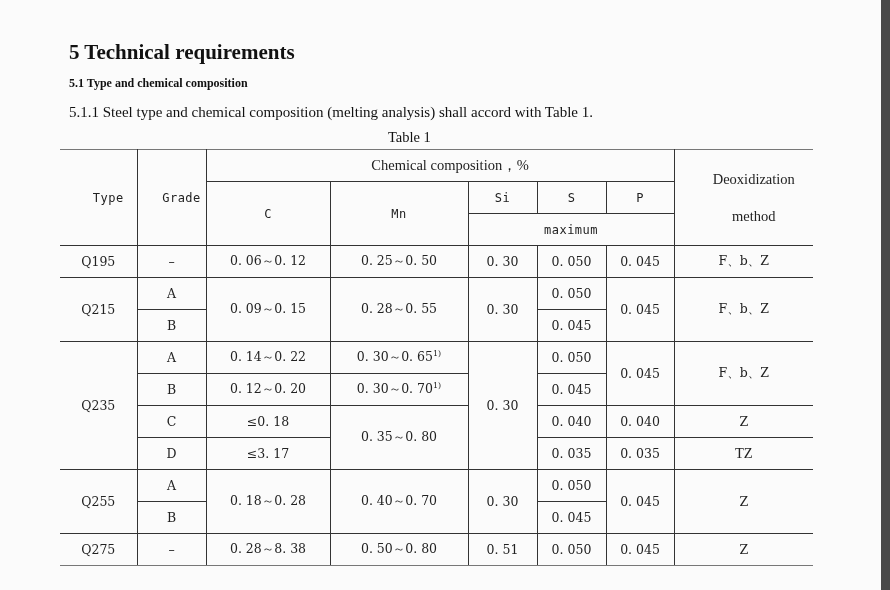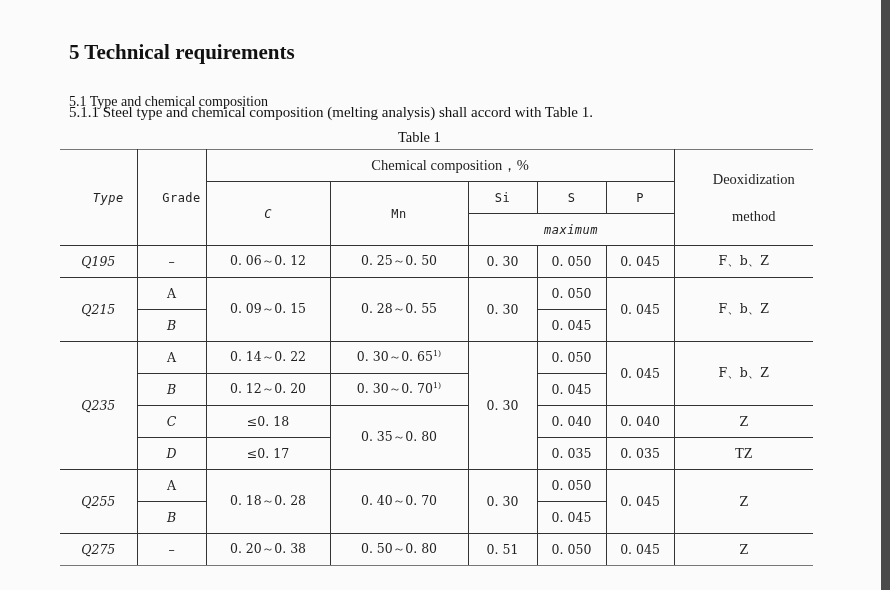--- a/index.html
+++ b/index.html
@@ -5,42 +5,42 @@
     html, body { margin: 0; padding: 0; }
     body {
       width: 890px; height: 590px; overflow: hidden;
       background: #fbfbfb; position: relative;
       font-family: "Liberation Serif", "DejaVu Serif", serif;
       color: #111;
     }
     .page { position: absolute; left: 0; top: 0; width: 696px; height: 590px; background: #fbfbfb; }
     .scrollbar { position: absolute; left: 881px; top: 0; width: 9px; height: 590px; background: #4a4a4a; }
     .h1 { position: absolute; left: 69px; top: 40px; font-size: 21px; font-weight: bold; white-space: nowrap; }
-    .h2 { position: absolute; left: 69px; top: 94px; font-size: 14px; font-weight: normal; white-space: nowrap; }
+    .h2 { position: absolute; left: 69px; top: 76px; font-size: 12px; font-weight: bold; white-space: nowrap; }
     .para { position: absolute; left: 69px; top: 104px; font-size: 15px; white-space: nowrap; }
-    .caption { position: absolute; left: 398px; top: 129px; font-size: 14.5px; white-space: nowrap; }
+    .caption { position: absolute; left: 388px; top: 129px; font-size: 14.5px; white-space: nowrap; }
 
     table.spec {
       position: absolute; left: 60px; top: 149px;
       width: 753px;
       border-collapse: collapse;
       table-layout: fixed;
       font-size: 13.5px;
     }
     table.spec td {
       border: 1px solid #333;
       text-align: center; vertical-align: middle;
       padding: 0;
       font-family: "DejaVu Serif", "Liberation Serif", serif;
       font-size: 12.5px;
       color: #222;
     }
     table.spec tr:first-child td { border-top: 1.5px solid #777; padding-left: 20px; }
     table.spec tr:last-child td, table.spec td.bottom { border-bottom: 1.5px solid #777; }
-    table.spec td:first-child { border-left: none; font-style: italic; }
+    table.spec td:first-child { border-left: none; }
     table.spec td.lastcol { border-right: none; }
     table.spec td.serif { font-family: "Liberation Serif", serif; font-size: 14.5px; }
     table.spec td.mono { font-family: "DejaVu Sans Mono", monospace; font-size: 12px; letter-spacing: 0.5px; }
     sup { font-size: 8px; }
     .r-head1 { height: 32px; }
     .r-head2 { height: 32px; }
     .r-head3 { height: 32px; }
     .r-single { height: 32px; }
     .r-half { height: 32px; }
   </style>
@@ -131,21 +131,21 @@
     <tr class="r-half">
       <td>C</td>
       <td>≤0. 18</td>
       <td rowspan="2">0. 35～0. 80</td>
       <td>0. 040</td>
       <td>0. 040</td>
       <td class="lastcol">Z</td>
     </tr>
     <tr class="r-half">
       <td>D</td>
-      <td>≤0. 17</td>
+      <td>≤3. 17</td>
       <td>0. 035</td>
       <td>0. 035</td>
       <td class="lastcol serif">TZ</td>
     </tr>
 
     <tr class="r-half">
       <td rowspan="2">Q255</td>
       <td>A</td>
       <td rowspan="2">0. 18～0. 28</td>
       <td rowspan="2">0. 40～0. 70</td>
@@ -155,21 +155,21 @@
       <td rowspan="2" class="lastcol">Z</td>
     </tr>
     <tr class="r-half">
       <td>B</td>
       <td>0. 045</td>
     </tr>
 
     <tr class="r-single">
       <td>Q275</td>
       <td>–</td>
-      <td>0. 20～0. 38</td>
+      <td>0. 28～8. 38</td>
       <td>0. 50～0. 80</td>
       <td>0. 51</td>
       <td>0. 050</td>
       <td>0. 045</td>
       <td class="lastcol">Z</td>
     </tr>
   </tbody>
     </table>
 </div>
 

